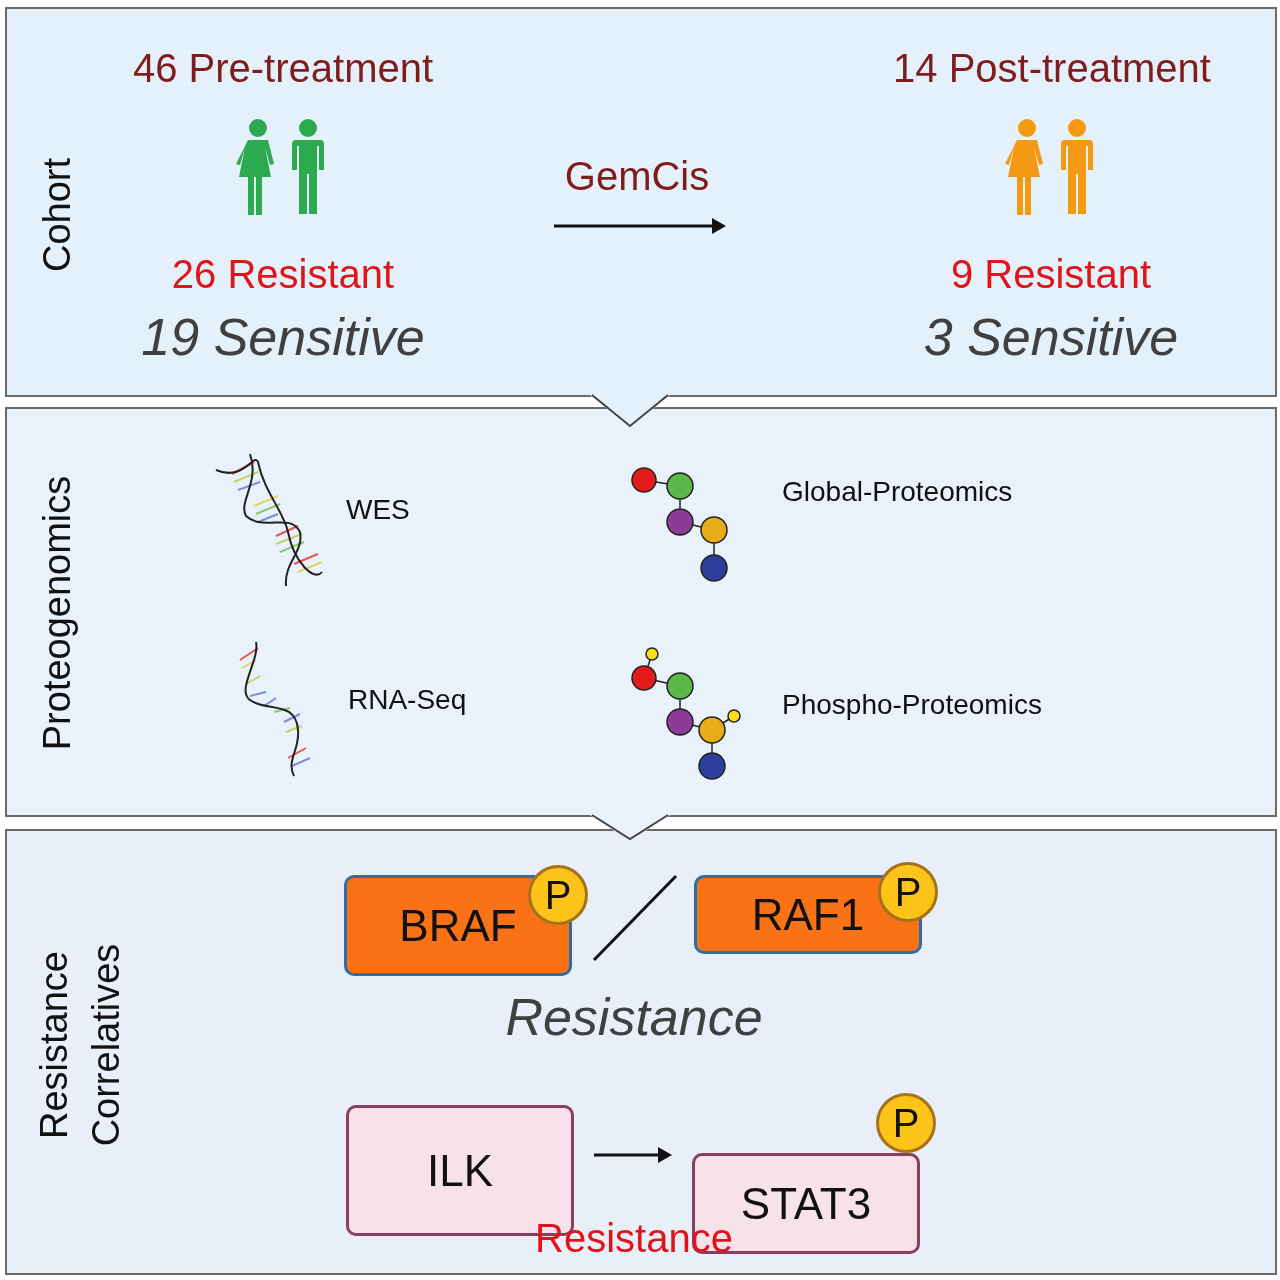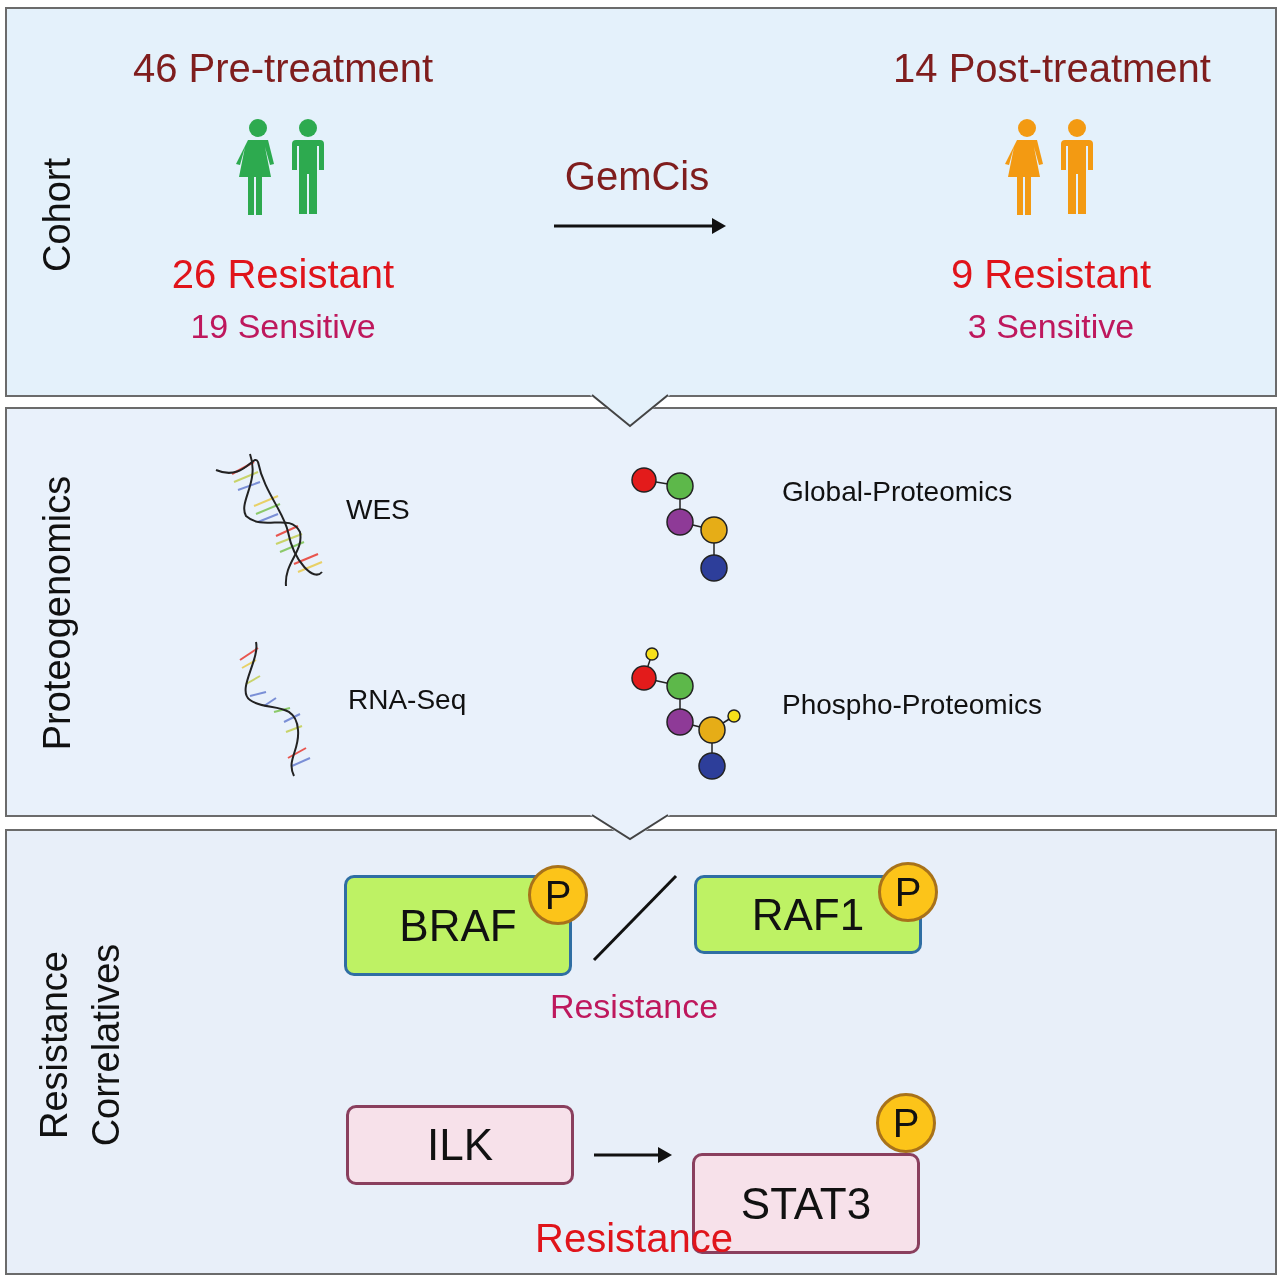--- a/index.html
+++ b/index.html
@@ -8,26 +8,26 @@
   .panel { position:absolute; border:2px solid #6b6b6b; box-sizing:border-box; }
   #p1 { left:5px; top:7px; width:1272px; height:390px; background:#e4f1fb; }
   #p2 { left:5px; top:407px; width:1272px; height:410px; background:#e9f1fb; }
   #p3 { left:5px; top:829px; width:1272px; height:446px; background:#e8eff9; }
   .notch { position:absolute; z-index:3; }
   .vlabel { position:absolute; transform:translate(-50%,-50%) rotate(-90deg);
             font-size:38px; white-space:nowrap; text-align:center; line-height:52px; color:#111; }
   .txt { position:absolute; white-space:nowrap; transform:translateX(-50%); }
   .head { font-size:40px; color:#7f1d1d; }
   .red { color:#e0141b; font-size:40px; }
-  .blue { color:#be185d; font-size:34px; }
+  .blue { color:#404040; font-size:52px;font-style:italic; }
   .icon { position:absolute; }
   .assay { position:absolute; font-size:28px; white-space:nowrap; color:#111; }
   .box { position:absolute; box-sizing:border-box; border-radius:10px; display:flex;
          align-items:center; justify-content:center; font-size:44px; color:#111; }
-  .box.blue-box { border:3px solid #2f6ea3; background:#bef264; }
+  .box.blue-box { border:3px solid #2f6ea3; background:#f97316; }
   .box.pink-box { border:3px solid #8a3f5e; background:#f7e1ea; }
   .pbadge { position:absolute; width:60px; height:60px; border-radius:50%;
             background:#fcc419; border:3px solid #a8721a; box-sizing:border-box;
             display:flex; align-items:center; justify-content:center; font-size:40px; color:#111; }
 </style>
 </head>
 <body>
 
 <div class="panel" id="p1"></div>
 <div class="vlabel" style="left:57px; top:215px;">Cohort</div>
@@ -160,21 +160,21 @@
   <line x1="88" y1="4" x2="6" y2="88" stroke="#111" stroke-width="3"></line>
 </svg>
 
 <div class="box blue-box" style="left:694px; top:875px; width:228px; height:79px;">
   <span>RAF1</span>
 </div>
 <div class="pbadge" style="left:878px; top:862px;">P</div>
 
 <div class="txt blue" style="left:634px; top:987px;">Resistance</div>
 
-<div class="box pink-box" style="left:346px; top:1105px; width:228px; height:80px;">
+<div class="box pink-box" style="left:346px; top:1105px; width:228px; height:131px;">
   <span>ILK</span>
 </div>
 
 <svg class="icon" style="left:594px; top:1143px;" width="80" height="24" viewBox="0 0 80 24">
   <line x1="0" y1="12" x2="66" y2="12" stroke="#111" stroke-width="3"></line>
   <polygon points="64,4 78,12 64,20" fill="#111"></polygon>
 </svg>
 
 <div class="box pink-box" style="left:692px; top:1105px; width:228px; height:101px;margin-top:48px;">
   <span>STAT3</span>

